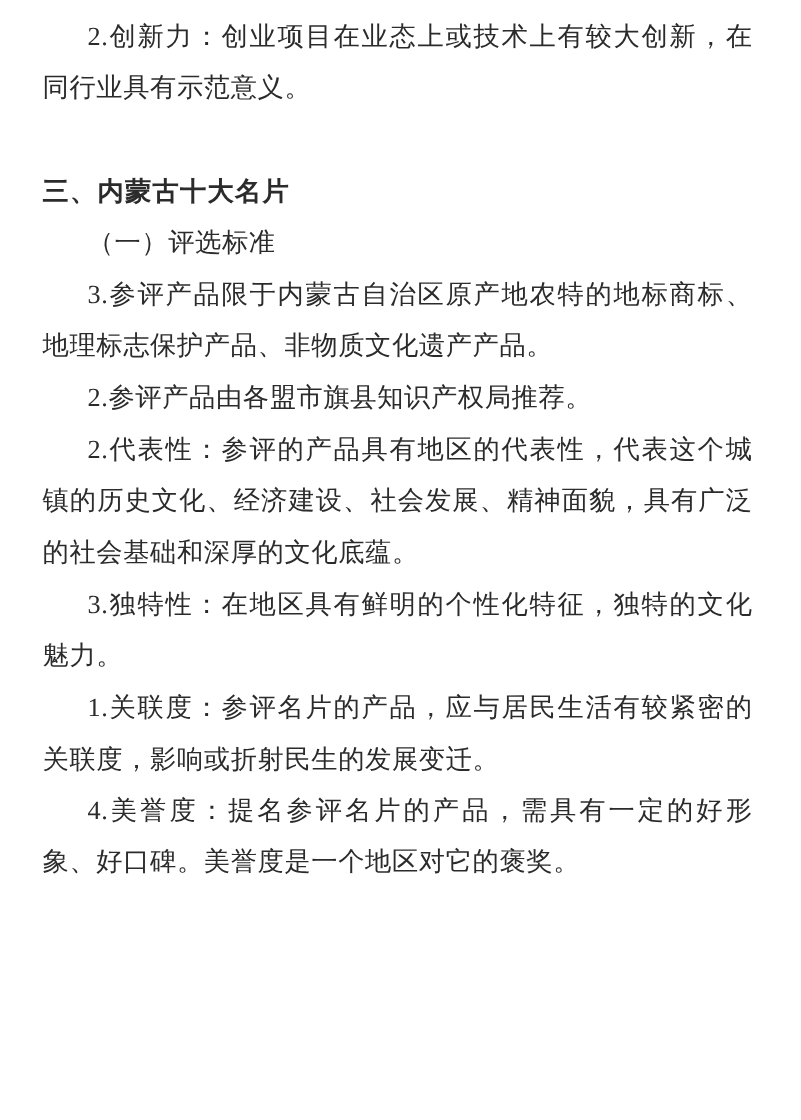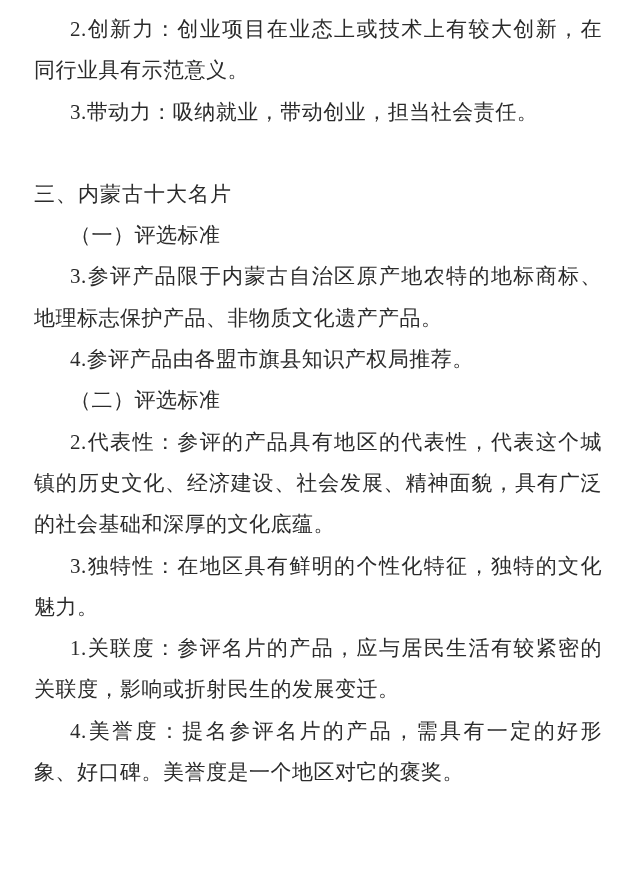--- a/index.html
+++ b/index.html
@@ -28,36 +28,34 @@
     letter-spacing: 0.5px;
     text-align: justify;
     text-justify: inter-character;
     font-weight: normal;
   }
   .doc-body p.body {
     text-indent: 36px;
   }
   .doc-body p.heading {
     text-indent: 0;
-    font-weight: normal;
+    font-weight: bold;
     margin-top: 41px;
     letter-spacing: 1px;
     text-align: left;
   }
 </style>
 </head>
 <body style="background: rgb(255, 255, 255);">
 
 <div class="page" style="background: rgb(255, 255, 255); color: rgb(43, 43, 43);">
   <div class="doc-body">
       <p class="body">2.创新力：创业项目在业态上或技术上有较大创新，在同行业具有示范意义。</p>
-      <p class="body">3.带动力：吸纳就业，带动创业，担当社会责任。</p>
       <p class="heading">三、内蒙古十大名片</p>
       <p class="body">（一）评选标准</p>
       <p class="body">3.参评产品限于内蒙古自治区原产地农特的地标商标、地理标志保护产品、非物质文化遗产产品。</p>
-      <p class="body">4.参评产品由各盟市旗县知识产权局推荐。</p>
-      <p class="body">（二）评选标准</p>
+      <p class="body">2.参评产品由各盟市旗县知识产权局推荐。</p>
       <p class="body">2.代表性：参评的产品具有地区的代表性，代表这个城镇的历史文化、经济建设、社会发展、精神面貌，具有广泛的社会基础和深厚的文化底蕴。</p>
       <p class="body">3.独特性：在地区具有鲜明的个性化特征，独特的文化魅力。</p>
       <p class="body">1.关联度：参评名片的产品，应与居民生活有较紧密的关联度，影响或折射民生的发展变迁。</p>
       <p class="body">4.美誉度：提名参评名片的产品，需具有一定的好形象、好口碑。美誉度是一个地区对它的褒奖。</p>
     </div>
 </div>
 
 </body></html>

